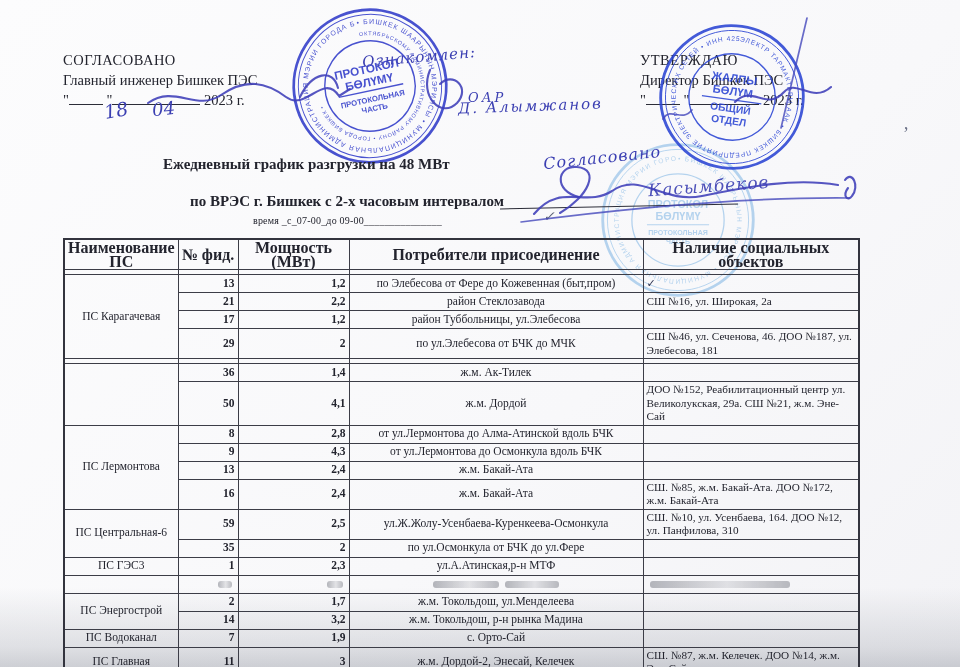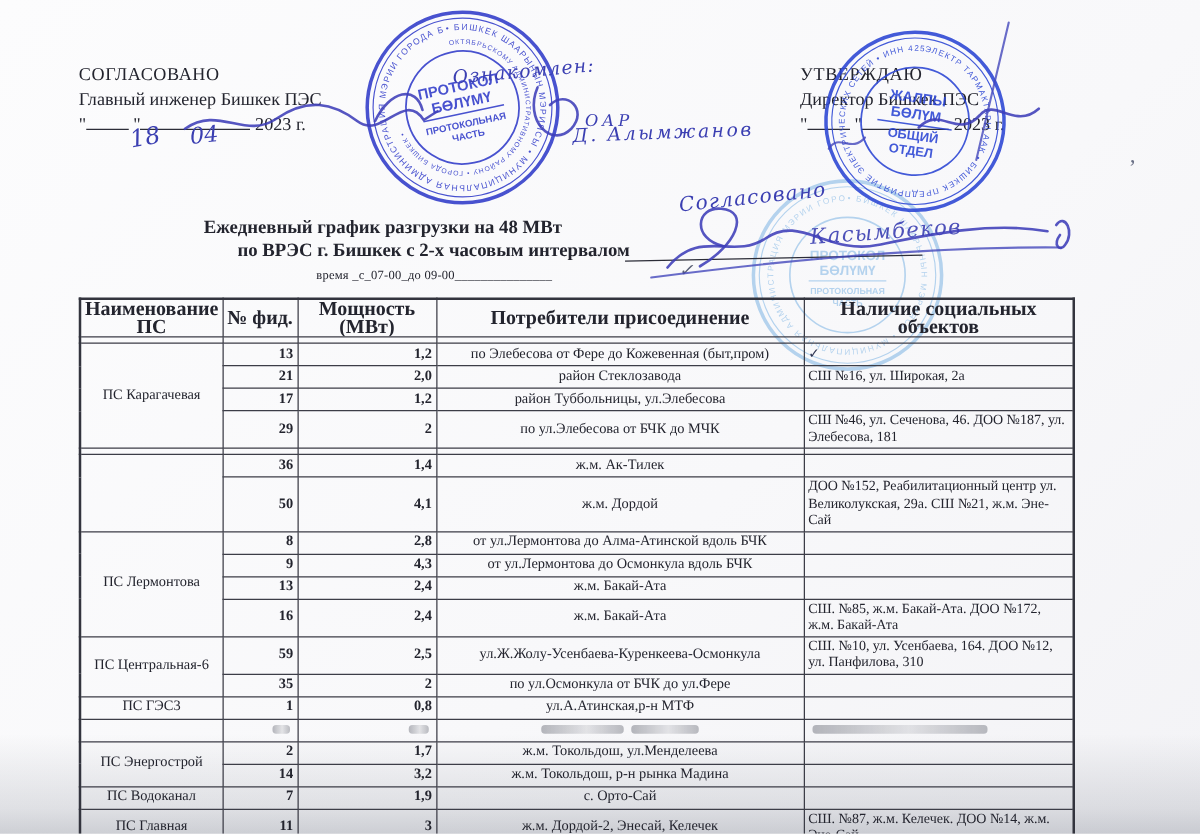--- a/index.html
+++ b/index.html
@@ -9,21 +9,21 @@
       linear-gradient(to bottom, rgba(255,255,255,0) 88%, rgba(104,110,124,.18) 97%, rgba(104,110,124,.30) 100%),
       linear-gradient(135deg,#fcfcfd 0%, #f8f8fa 60%, #f3f3f6 100%);
     overflow:hidden;
     font-family:"Liberation Serif","DejaVu Serif",serif;
     color:#23242e;
   }
   
   .appr{position:absolute;font-size:14.5px;line-height:20px;white-space:nowrap;}
   .appr .ul{display:inline-block;border-bottom:1.4px solid #2c2d38;height:12px;vertical-align:baseline;}
   
-  .doc-title-1{position:absolute;left:163px;top:174px;font-weight:bold;font-size:15px;}
+  .doc-title-1{position:absolute;left:163px;top:156px;font-weight:bold;font-size:15px;}
   .doc-title-2{position:absolute;left:190px;top:193px;font-weight:bold;font-size:15px;}
   .title-underline{position:absolute;left:500px;top:206px;width:238px;border-bottom:1.6px solid #2c2d38;transform:rotate(-1.2deg);}
   .time-line{position:absolute;left:253px;top:215px;font-size:10px;letter-spacing:.2px;}
   
   table.sched{position:absolute;left:63px;top:238px;width:795px;border-collapse:collapse;table-layout:fixed;
     font-size:11.5px;line-height:13.5px;}
   table.sched td,table.sched th{border:1px solid #3c3d47;padding:1px 3px;vertical-align:middle;overflow:hidden;}
   table.sched{border:2px solid #33343e;}
   th.hdr{font-weight:bold;font-size:16px;height:22px;text-align:center;}
   td.c-name{text-align:center;vertical-align:top;padding-top:2px;}
@@ -157,21 +157,21 @@
         </tr>
         <tr class="data-row">
           <td class="c-name" rowspan="4">ПС Карагачевая</td>
           <td class="c-feed">13</td>
           <td class="c-pow">1,2</td>
           <td class="c-cons">по Элебесова от Фере до Кожевенная (быт,пром)</td>
           <td class="c-soc"><span class="tickmark">✓</span></td>
         </tr>
         <tr class="data-row">
           <td class="c-feed">21</td>
-          <td class="c-pow">2,0</td>
+          <td class="c-pow">2,2</td>
           <td class="c-cons">район Стеклозавода</td>
           <td class="c-soc">СШ №16, ул. Широкая, 2а</td>
         </tr>
         <tr class="data-row">
           <td class="c-feed">17</td>
           <td class="c-pow">1,2</td>
           <td class="c-cons">район Туббольницы, ул.Элебесова</td>
           <td class="c-soc"></td>
         </tr>
         <tr class="data-row">
@@ -234,21 +234,21 @@
         </tr>
         <tr class="data-row">
           <td class="c-feed">35</td>
           <td class="c-pow">2</td>
           <td class="c-cons">по ул.Осмонкула от БЧК до ул.Фере</td>
           <td class="c-soc"></td>
         </tr>
         <tr class="data-row">
           <td class="c-name" rowspan="1">ПС ГЭС3</td>
           <td class="c-feed">1</td>
-          <td class="c-pow">0,8</td>
+          <td class="c-pow">2,3</td>
           <td class="c-cons">ул.А.Атинская,р-н МТФ</td>
           <td class="c-soc"></td>
         </tr>
         <tr class="data-row">
           <td class="c-name" rowspan="1"></td>
           <td class="c-feed"><span class="smudge" style="width: 14px;"></span></td>
           <td class="c-pow"><span class="smudge" style="width: 16px;"></span></td>
           <td class="c-cons"><span class="smudge" style="width: 66px;"></span><span class="smudge" style="width: 54px;"></span></td>
           <td class="c-soc"><span class="smudge" style="width: 140px;"></span></td>
         </tr>

